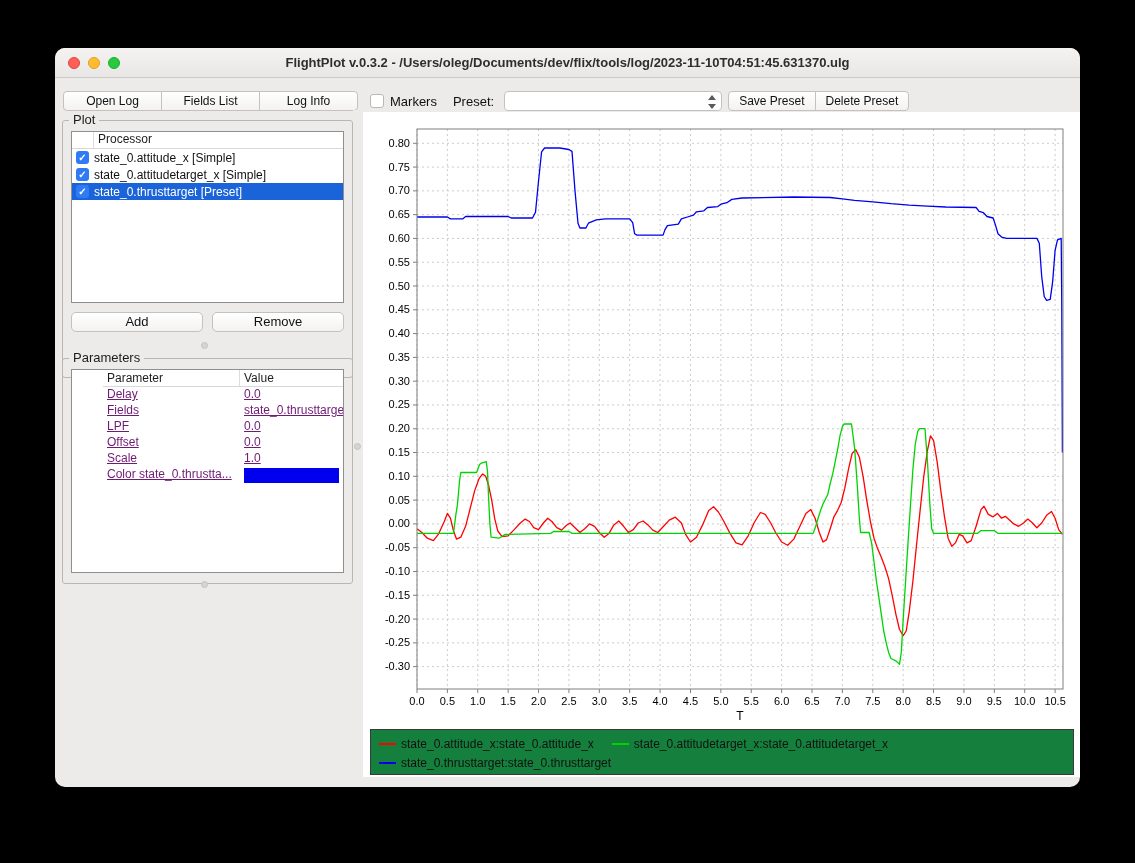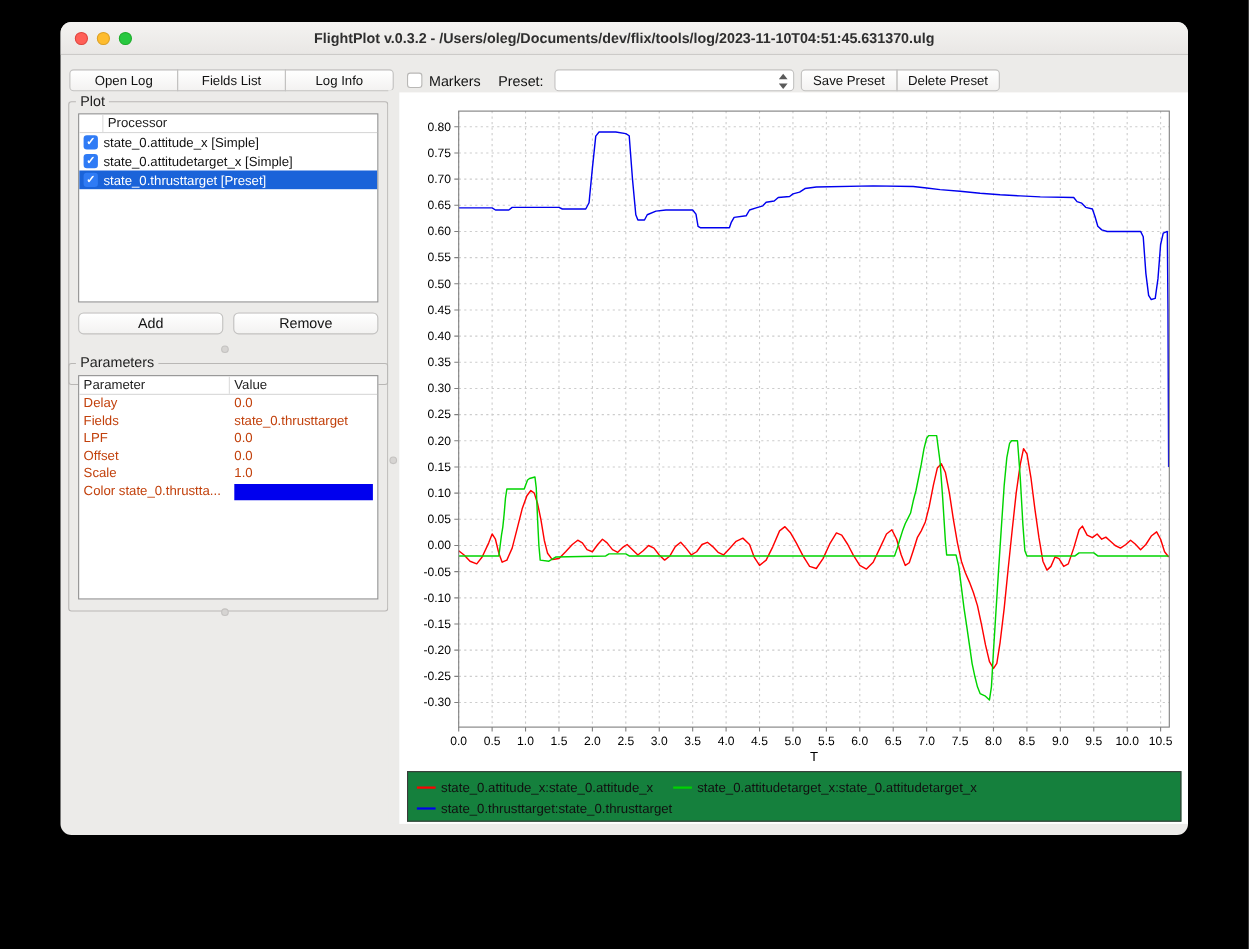--- a/index.html
+++ b/index.html
@@ -1,17 +1,17 @@
 <!DOCTYPE html>
 <html><head>
 <meta charset="utf-8">
 <style>
   * { margin:0; padding:0; box-sizing:border-box; }
   html,body { width:1135px; height:863px; background:#000; font-family:"Liberation Sans",sans-serif; overflow:hidden; }
-  .window { position:absolute; left:55px; top:20px; width:1025px; height:739px; background:#ecebe9;
+  .window { position:absolute; left:55px; top:48px; width:1025px; height:739px; background:#ecebe9;
             border-radius:10px; overflow:hidden; box-shadow:0 30px 70px rgba(0,0,0,.8); }
 
   
   .titlebar { position:relative; height:30px; background:linear-gradient(#f4f3f1,#e9e7e5); border-bottom:1px solid #cccac8; }
   .lights { position:absolute; left:13px; top:9px; display:flex; gap:8px; }
   .light { width:12px; height:12px; border-radius:50%; }
   .light.red { background:#ff5f57; border:1px solid #e0443e; }
   .light.yellow { background:#febc2e; border:1px solid #dea123; }
   .light.green { background:#28c840; border:1px solid #1dad2b; }
   .title { position:absolute; left:0; right:0; top:0; height:30px; line-height:30px; text-align:center;
@@ -46,25 +46,25 @@
   .list-header .hdiv { width:22px; border-right:1px solid #dcdcdc; height:100%; }
   .list-header .htxt { padding-left:4px; }
   .list-row { height:17px; display:flex; align-items:center; font-size:12px; color:#111; }
   .list-row.selected { background:#1a63d9; color:#fff; }
   .cb { width:13px; height:13px; border-radius:3px; margin:0 5px 0 4px; flex:none;
         background:#2f7bf5; color:#fff; font-size:10px; line-height:13px; text-align:center; font-weight:bold; }
   .panel-btn { position:absolute; height:20px; font-size:13px; color:#111; background:linear-gradient(#ffffff,#f3f2f1);
                border:1px solid #c3c2c1; border-radius:5px; text-align:center; line-height:18px; }
 
   
-  .table { position:absolute; background:#fff; border:1px solid #8f8f8f; overflow:hidden; }
+  .table { position:absolute; background:#fff; border:1px solid #8f8f8f; overflow:hidden;padding-left:31px; }
   .thead { display:flex; height:17px; border-bottom:1px solid #d8d8d8; font-size:12px; color:#1c1c1c; }
   .thead .th { padding:1px 4px; border-right:1px solid #dcdcdc; }
   .thead .th:last-child { border-right:none; }
-  .trow { display:flex; height:16px; font-size:12px; color:#c2410c; }
+  .trow { display:flex; height:16px; font-size:12px; color:#701a75;text-decoration:underline; }
   .trow .td { padding:0 4px; overflow:hidden; white-space:nowrap; }
   .swatch-cell { display:flex; align-items:center; padding:0 1px; }
   .swatch { width:100%; height:15px; }
   .hscroll { position:absolute; left:1px; right:1px; bottom:1px; height:11px; background:#fafafa; border-top:1px solid #e0e0e0; }
   .hthumb { position:absolute; left:2px; top:2px; width:58%; height:7px; background:#b5b5b5; border-radius:4px; }
 
   
   .vsplit { position:absolute; width:9px; background:#ecebe9; }
   .split-dot { position:absolute; width:7px; height:7px; border-radius:50%; background:#d6d4d2; border:1px solid #c4c2c0; }
 

